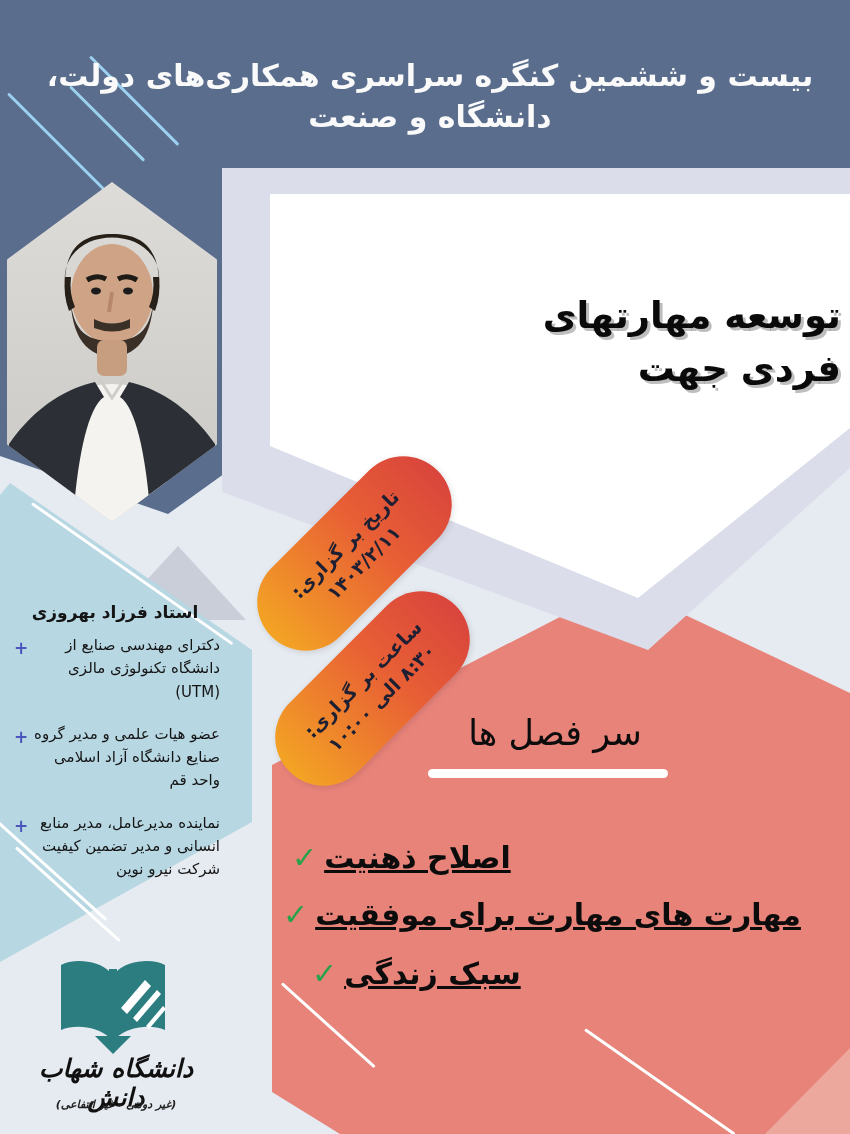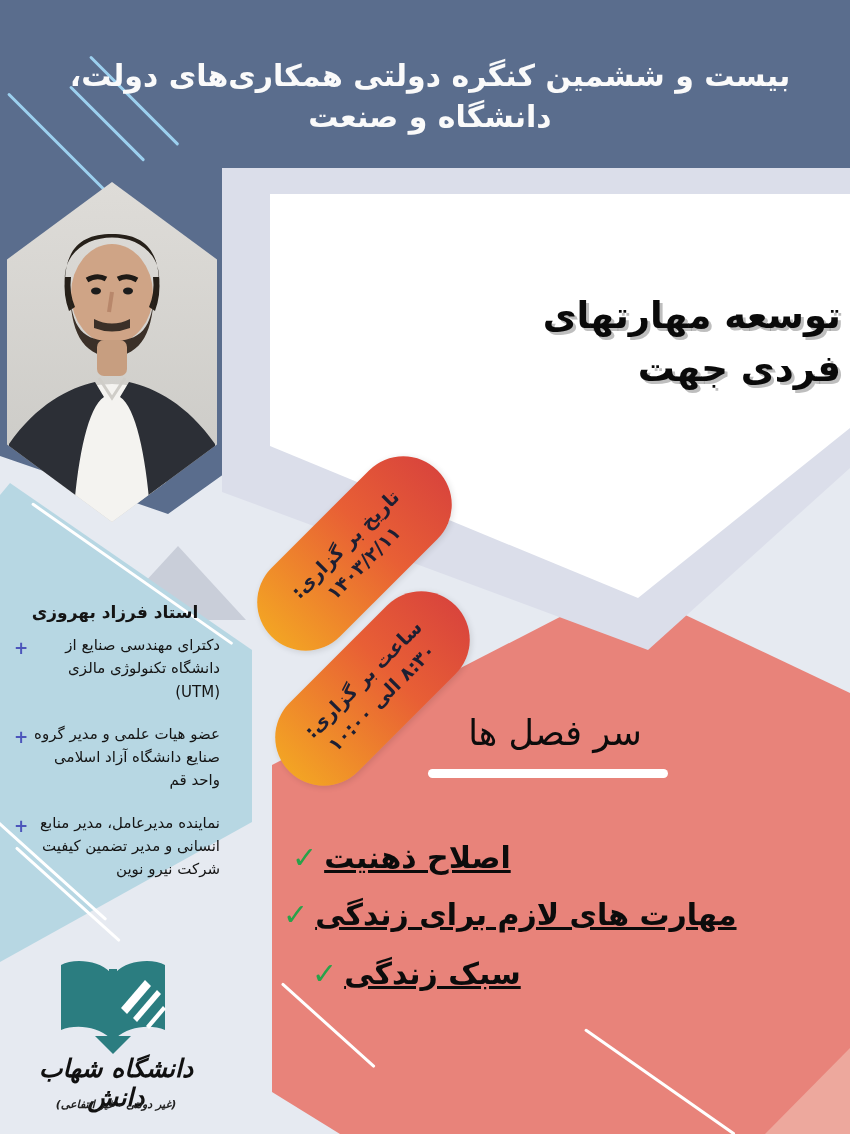--- a/index.html
+++ b/index.html
@@ -85,21 +85,21 @@
 
   <div class="line bline" style="left:90px;top:55px;width:125px;transform:rotate(45deg);"></div>
   <div class="line bline" style="left:70px;top:85px;width:105px;transform:rotate(45deg);"></div>
   <div class="line bline" style="left:8px;top:92px;width:225px;transform:rotate(45deg);"></div>
   <div class="line wline" style="left:32px;top:502px;width:245px;transform:rotate(35deg);"></div>
   <div class="line wline" style="left:-5px;top:818px;width:150px;transform:rotate(42deg);"></div>
   <div class="line wline" style="left:16px;top:846px;width:140px;transform:rotate(42deg);"></div>
   <div class="line wline" style="left:282px;top:982px;width:125px;transform:rotate(42deg);"></div>
   <div class="line wline" style="left:585px;top:1028px;width:183px;transform:rotate(35deg);"></div>
 
-  <div class="abs congress" dir="rtl">بیست و ششمین کنگره دولتی همکاری‌های دولت، دانشگاه و صنعت</div>
+  <div class="abs congress" dir="rtl">بیست و ششمین کنگره سراسری همکاری‌های دولت، دانشگاه و صنعت</div>
 
   <div class="abs photo-hex">
     <svg viewBox="0 0 210 340">
       <defs>
         <linearGradient id="pbg" x1="0" y1="0" x2="0" y2="1">
           <stop offset="0" stop-color="#dedcd8"></stop>
             <stop offset="1" stop-color="#c9c8c4"></stop>
         </linearGradient>
       </defs>
       <rect x="0" y="0" width="210" height="340" fill="url(#pbg)"></rect>
@@ -153,21 +153,21 @@
 
   <div class="abs topics-heading" dir="rtl">سر فصل ها</div>
   <div class="abs topics-underline"></div>
 
   <div class="topic-row trow1">
     <span class="check">✓</span>
     <span class="tlabel" dir="rtl">اصلاح ذهنیت</span>
   </div>
   <div class="topic-row trow2">
     <span class="check">✓</span>
-    <span class="tlabel" dir="rtl">مهارت های لازم برای زندگی</span>
+    <span class="tlabel" dir="rtl">مهارت های مهارت برای موفقیت</span>
   </div>
   <div class="topic-row trow3">
     <span class="check">✓</span>
     <span class="tlabel" dir="rtl">سبک زندگی</span>
   </div>
 
   <div class="abs book">
     <svg viewBox="0 0 120 102">
       <path d="M57,16 C46,4 20,2 8,9 L8,74 C22,68 44,70 57,82 Z" fill="#2b7d80"></path>
       <path d="M63,16 C74,4 100,2 112,9 L112,74 C98,68 76,70 63,82 Z" fill="#2b7d80"></path>

